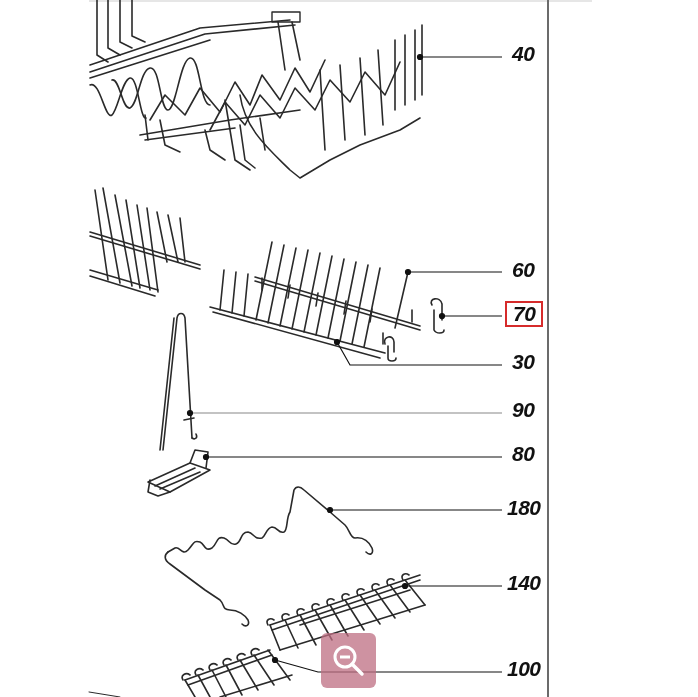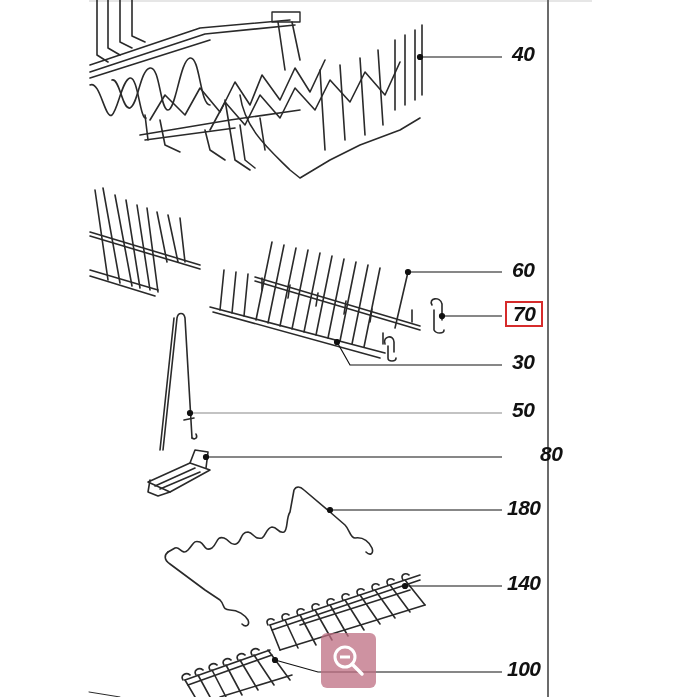--- a/index.html
+++ b/index.html
@@ -113,22 +113,22 @@
         <circle cx="275" cy="660" r="2.5"></circle>
     </g>
   </svg>
 
   <div class="right-border"></div>
 
   <div class="callout-label" style="left:512px; top:43px;">40</div>
   <div class="callout-label" style="left:512px; top:259px;">60</div>
   <div class="callout-label highlight" style="top:301px;">70</div>
   <div class="callout-label" style="left:512px; top:351px;">30</div>
-  <div class="callout-label" style="left:512px; top:399px;">50</div>
-  <div class="callout-label" style="left:512px; top:443px;margin-left:28px;">80</div>
+  <div class="callout-label" style="left:512px; top:399px;">90</div>
+  <div class="callout-label" style="left:512px; top:443px;">80</div>
   <div class="callout-label" style="left:507px; top:497px;">180</div>
   <div class="callout-label" style="left:507px; top:572px;">140</div>
   <div class="callout-label" style="left:507px; top:658px;">100</div>
 
   <div class="zoom-out-button">
     <svg viewBox="0 0 40 40" xmlns="http://www.w3.org/2000/svg">
       <circle cx="16" cy="16" r="10" fill="none" stroke="#ffffff" stroke-width="3"></circle>
       <line x1="11" y1="16" x2="21" y2="16" stroke="#ffffff" stroke-width="3"></line>
       <line x1="23" y1="23" x2="33" y2="33" stroke="#ffffff" stroke-width="3.5" stroke-linecap="round"></line>
     </svg>

